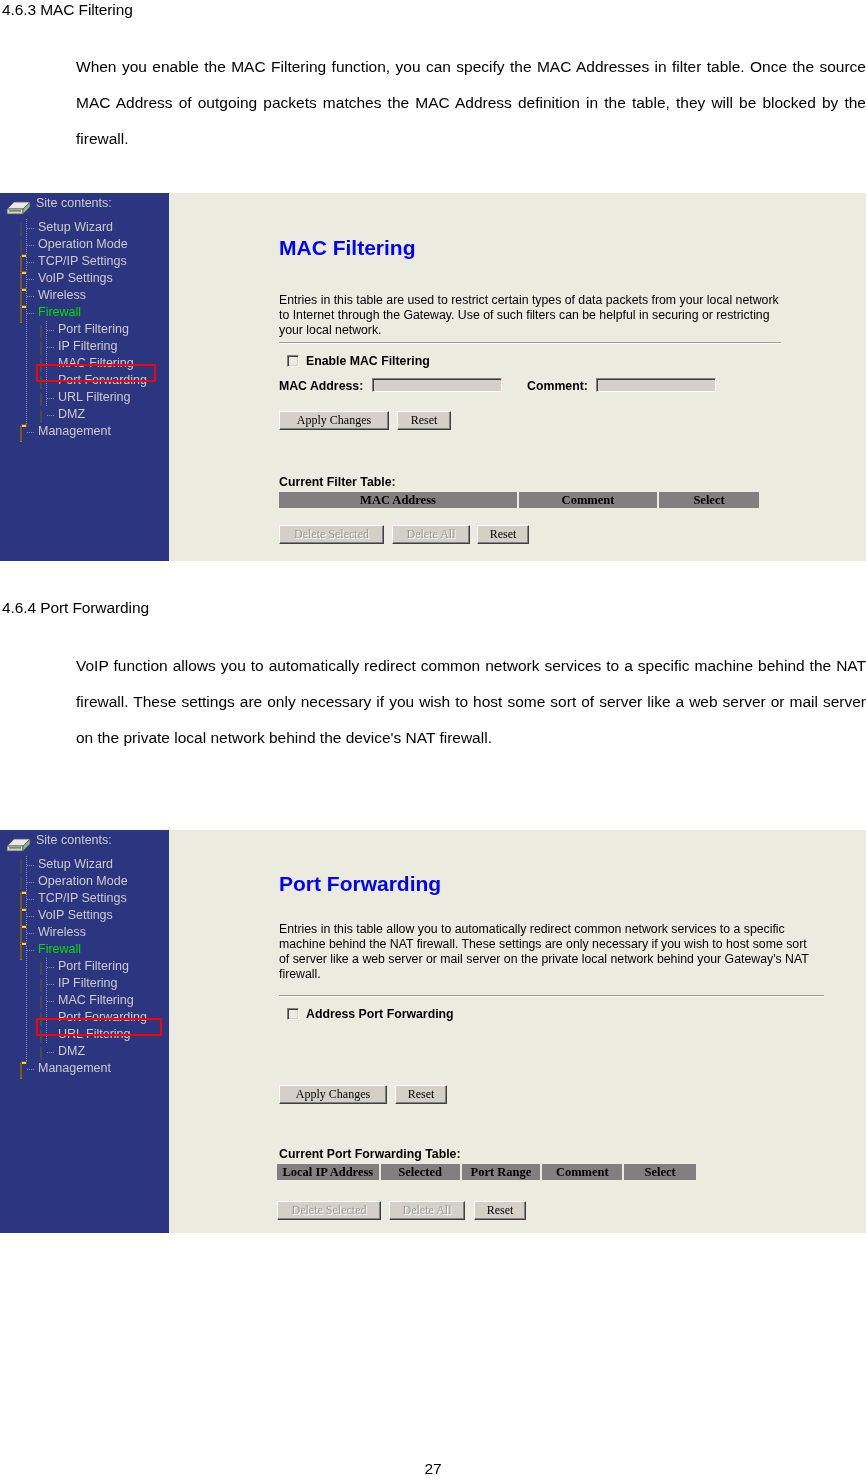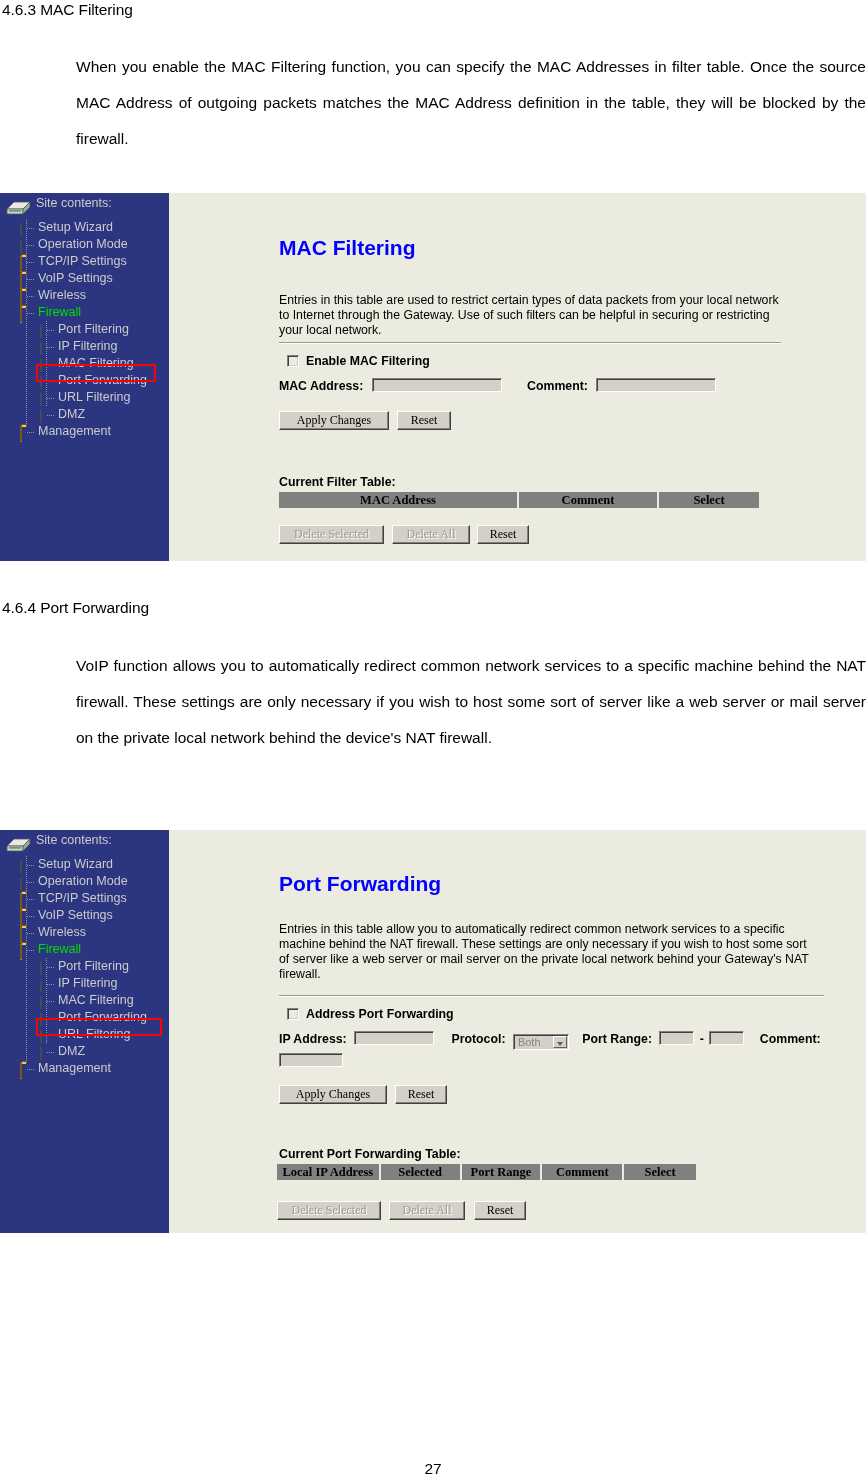--- a/index.html
+++ b/index.html
@@ -552,33 +552,20 @@
 
   <div class="content">
     <div class="pg-title" style="left:110px; top:42px;">Port Forwarding</div>
     <div class="pg-desc" style="left:110px; top:92px; width:532px;">Entries in this table allow you to automatically redirect common network services to a specific machine behind the NAT firewall. These settings are only necessary if you wish to host some sort of server like a web server or mail server on the private local network behind your Gateway's NAT firewall.</div>
     <div class="hr" style="left:110px; top:165px; width:545px;"></div>
 
     <div class="chk-row" style="left:118px; top:177px;">
       <span class="checkbox"></span><span>Address Port Forwarding</span>
     </div>
 
-    <div class="field-row" style="left:110px; top:198px; width:560px; white-space:normal;">
-      <span>IP Address:</span>
-      <span class="tbox" style="width:80px; margin-left:4px;"></span>
-      <span style="margin-left:14px;">Protocol:</span>
-      <span class="selbox" style="width:56px; margin-left:4px;"><span>Both</span><span class="arrow"></span></span>
-      <span style="margin-left:10px;">Port Range:</span>
-      <span class="tbox" style="width:35px; margin-left:4px;"></span>
-      <span style="margin:0 2px;">-</span>
-      <span class="tbox" style="width:35px;"></span>
-      <span style="margin-left:12px;">Comment:</span>
-      <br>
-      <span class="tbox" style="width:64px;"></span>
-    </div>
 
     <div class="btn" style="left:110px; top:255px; width:108px;">Apply Changes</div>
     <div class="btn" style="left:226px; top:255px; width:52px;">Reset</div>
 
     <div class="tbl-caption" style="left:110px; top:317px;">Current Port Forwarding Table:</div>
 
     <div class="tbl" style="left:108px; top:334px; width:419px;">
       <div class="th" style="width:118px;">Local IP Address</div>
       <div class="th" style="width:92px;">Selected</div>
       <div class="th" style="width:92px;">Port Range</div>

